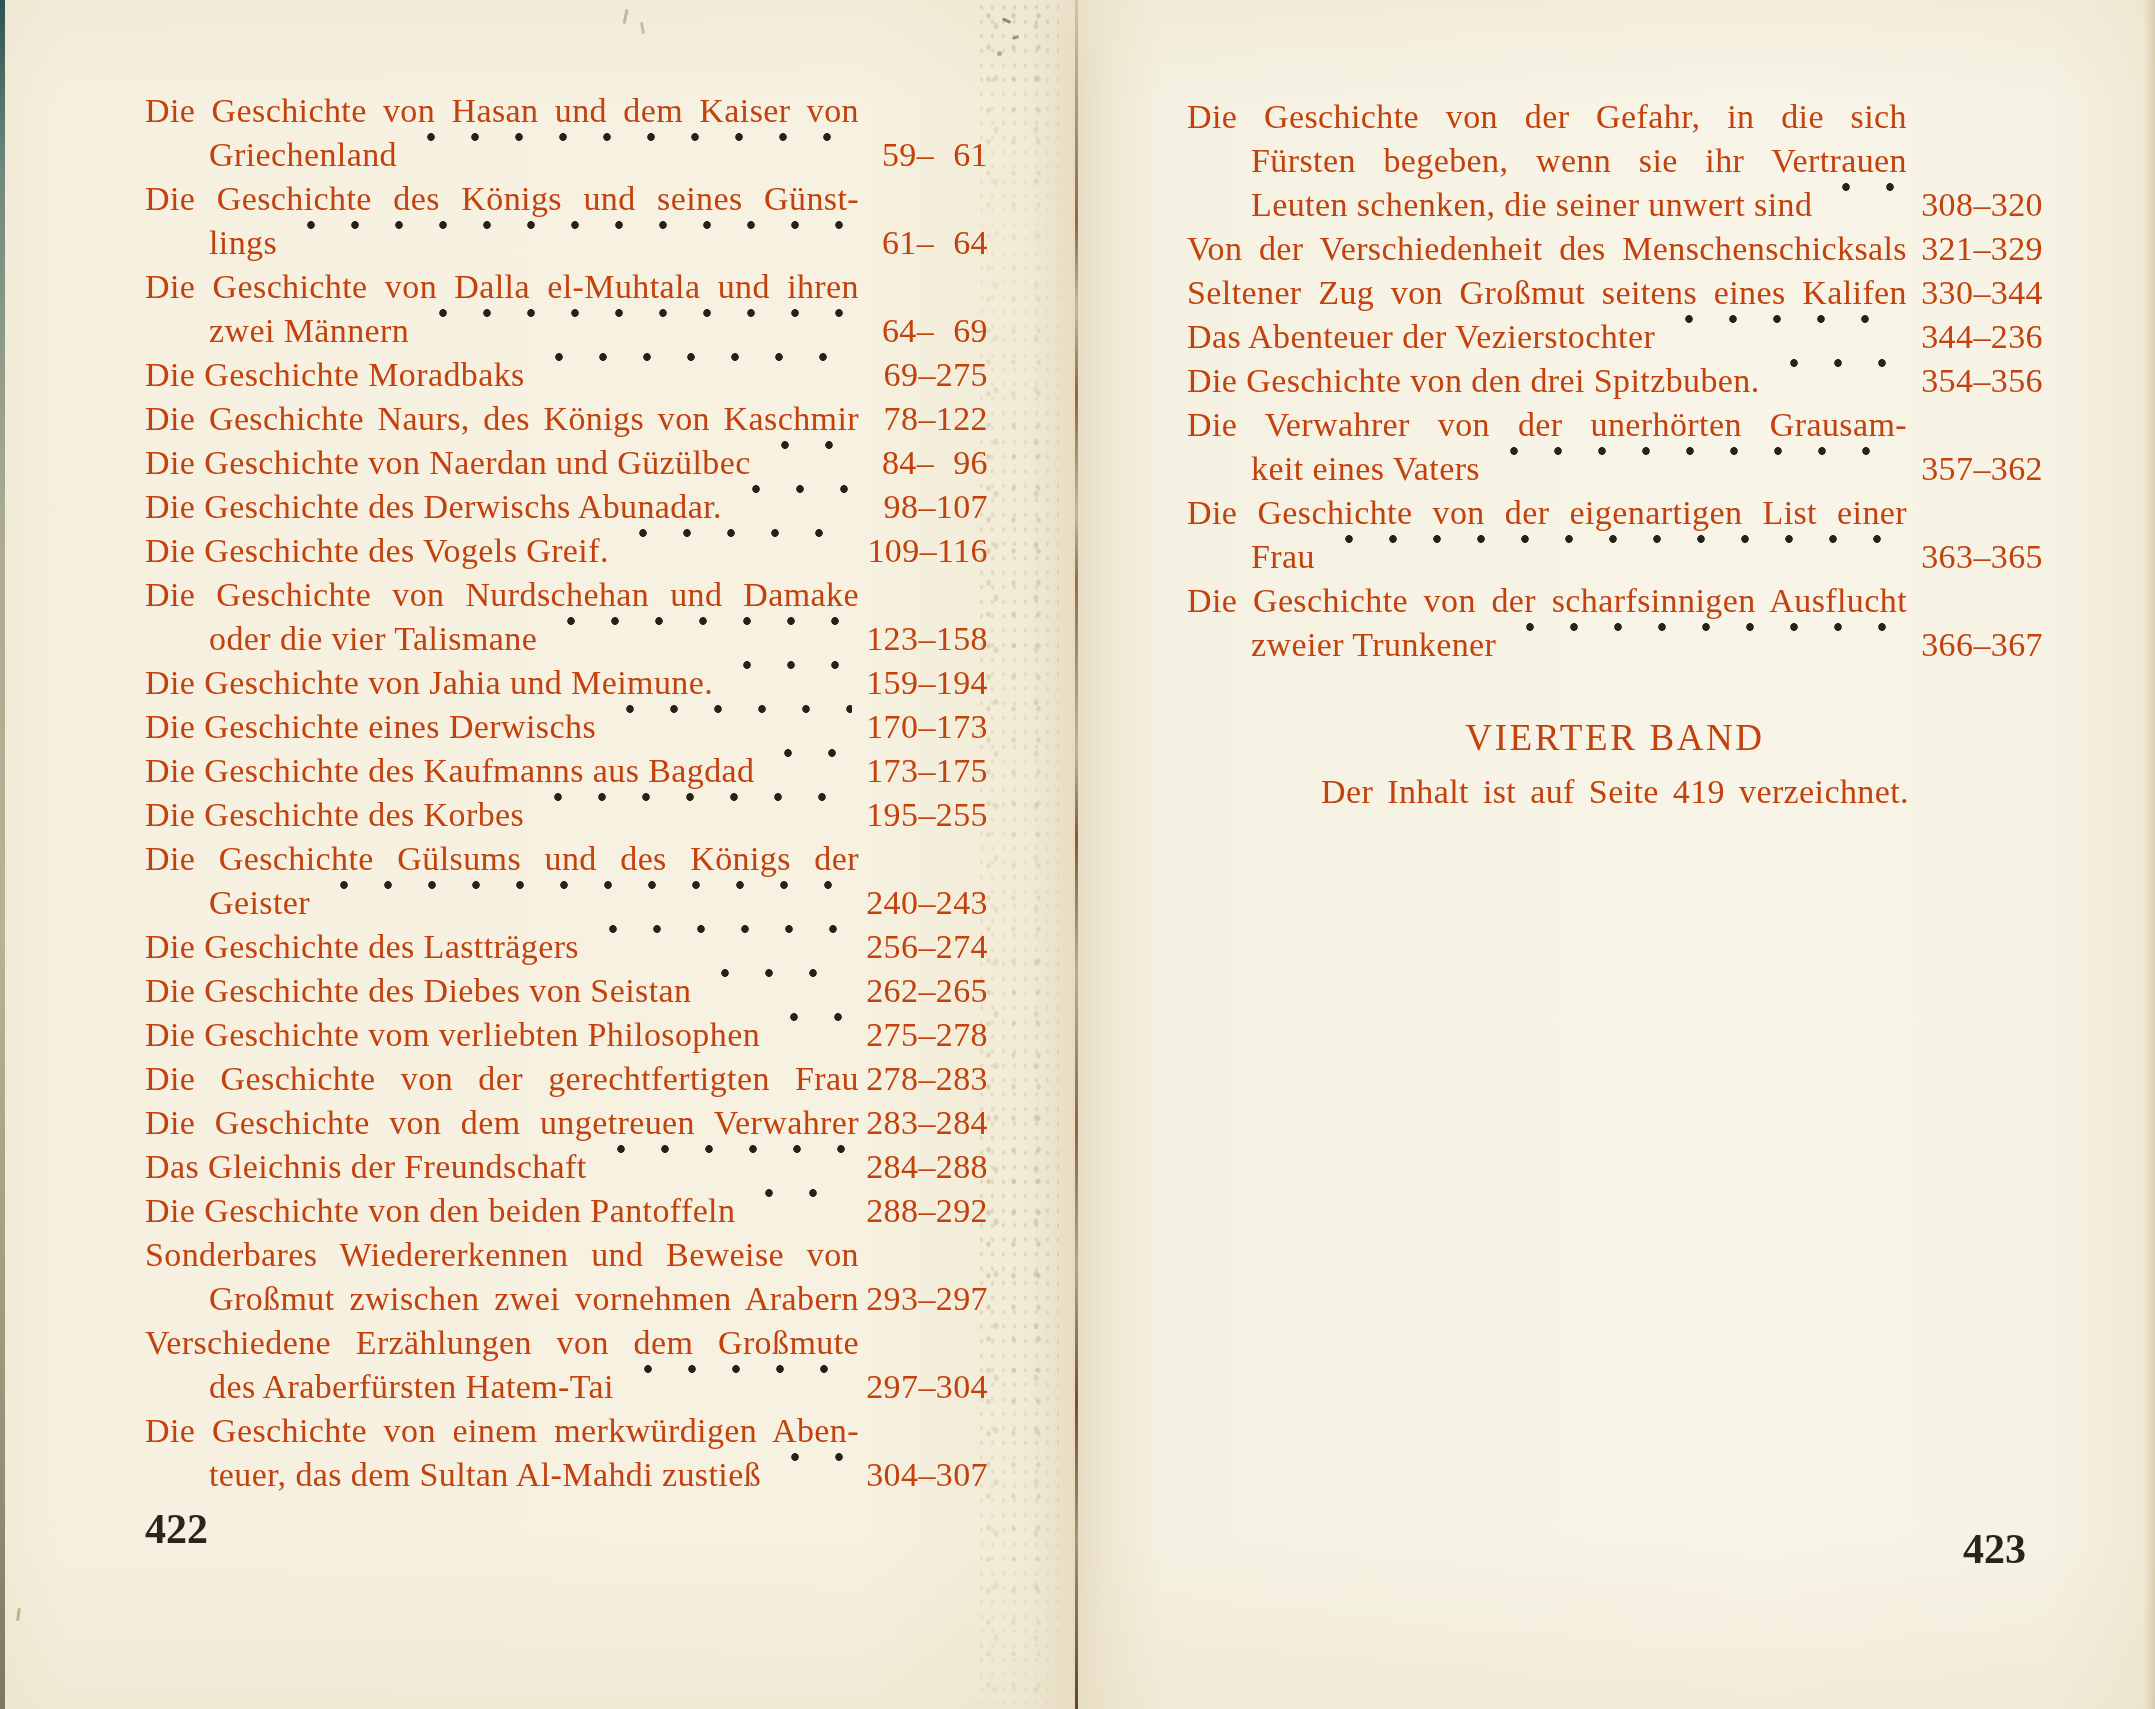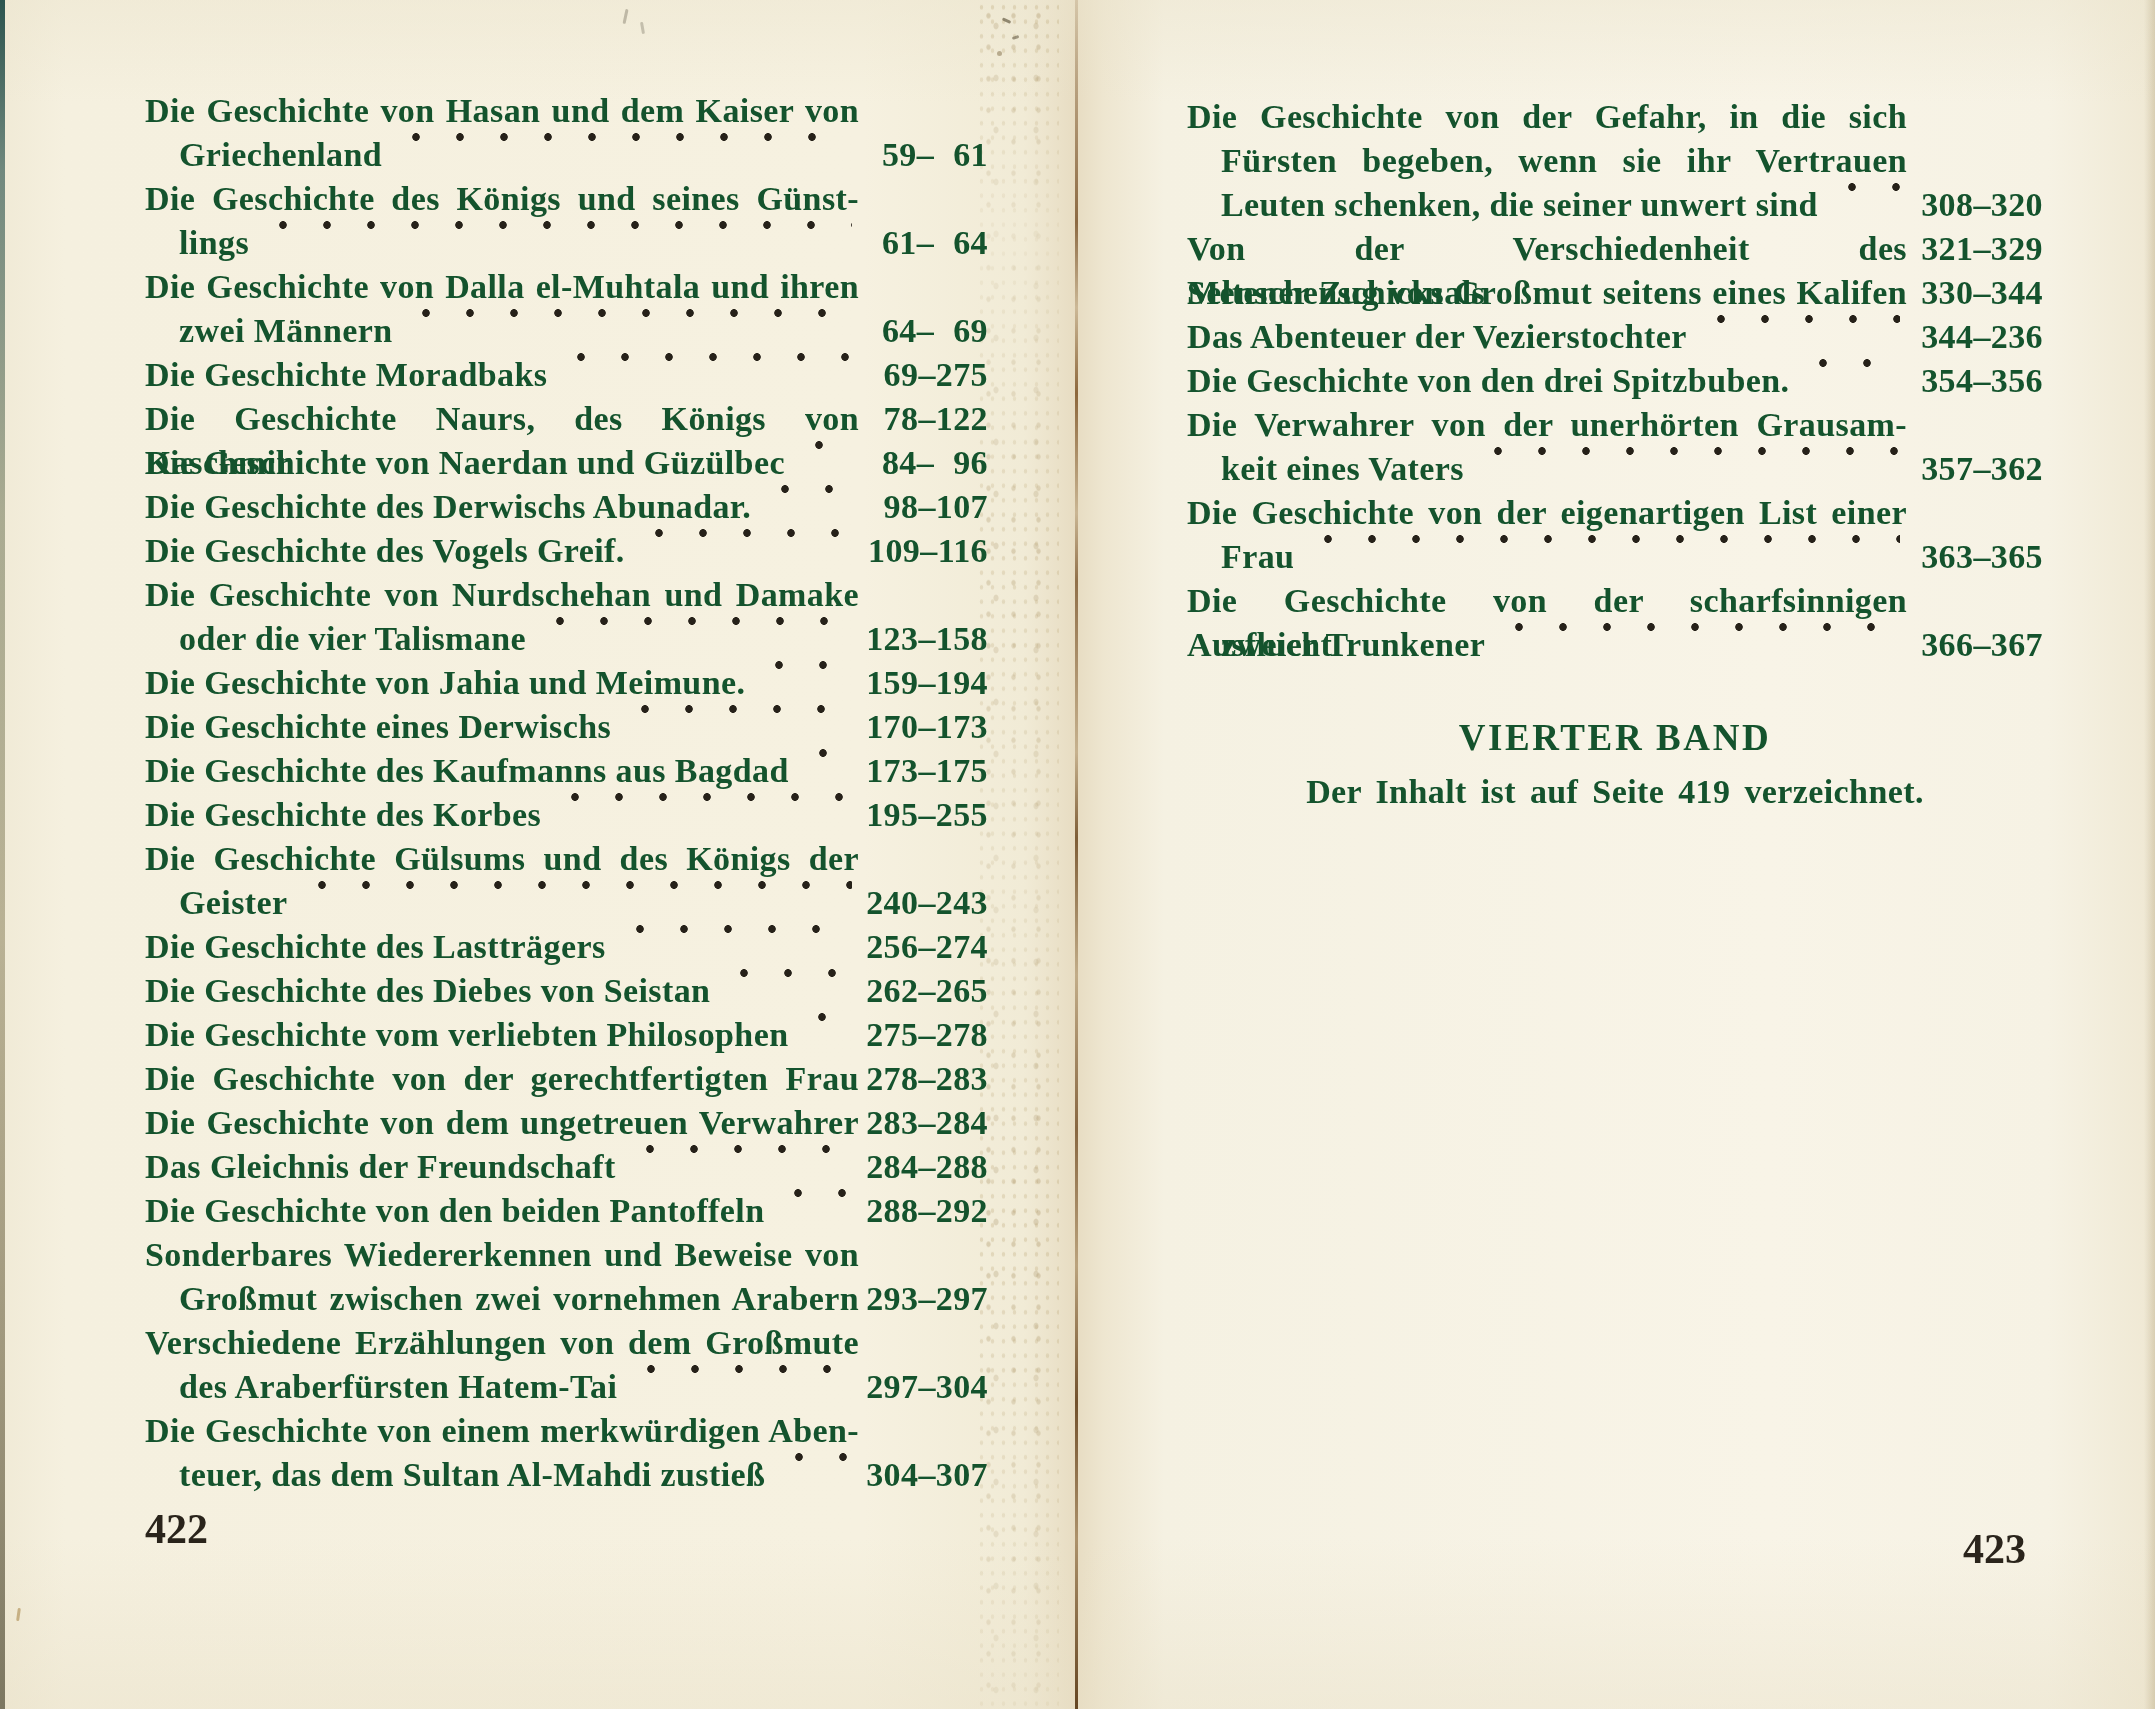--- a/index.html
+++ b/index.html
@@ -42,32 +42,32 @@
       rgba(124,84,34,.55) 90%, rgba(86,52,16,.9) 100%);}
   .speck{position:absolute;border-radius:1.7px;}
   .speck-a{left:1002px;top:19px;width:8.5px;height:3.4px;background:rgba(104,94,70,.7);transform:rotate(24deg);}
   .speck-b{left:1012px;top:36px;width:6.8px;height:2.6px;background:rgba(104,94,70,.6);transform:rotate(-18deg);}
   .speck-c{left:997px;top:51px;width:5.1px;height:5.1px;background:rgba(128,108,70,.5);border-radius:50%;}
   .speck-d{left:624px;top:8.5px;width:3.4px;height:15.3px;background:rgba(128,122,104,.45);transform:rotate(12deg);}
   .speck-e{left:641px;top:22px;width:2.6px;height:12px;background:rgba(128,122,104,.4);transform:rotate(-10deg);}
   .speck-f{left:17px;top:1608px;width:2.6px;height:12.8px;background:rgba(170,136,76,.6);transform:rotate(8deg);}
 
   
-  .page{position:absolute;color:#14532d;font-size:34px;font-weight:700;
+  .page{position:absolute;color:#c2410c;font-size:34px;font-weight:400;
     letter-spacing:0.4px;}
   .page-left{left:145px;top:89px;width:843px;}
   .page-right{left:1187px;top:95px;width:856px;}
 
   .line{display:flex;height:44px;align-items:stretch;}
   .line>*{line-height:44px;}
   .textcol{display:flex;flex:0 0 auto;width:714px;min-width:0;}
   .page-right .textcol{width:720px;}
   .label{white-space:nowrap;}
   .label.fill{flex:1 1 auto;white-space:normal;text-align:justify;text-align-last:justify;}
-  .label.indent{margin-left:34px;}
+  .label.indent{margin-left:64px;}
   .dots{flex:1 1 auto;min-width:0;margin:0 6.8px 0 12px;
     background-image:radial-gradient(circle, #262119 3.4px, rgba(0,0,0,0) 4.1px);
     background-size:44px 7.7px;background-repeat:repeat-x;
     background-position:8.5px bottom 9.4px;}
   .pages{flex:1 1 auto;text-align:right;white-space:pre;word-spacing:10.2px;}
 
   .section{margin-top:49px;text-align:center;}
   .section-heading{font-size:37px;letter-spacing:2.6px;line-height:44px;margin-top:36px;}
   .section-note{font-size:34px;line-height:44px;margin-top:10.2px;word-spacing:5.1px;}
 

